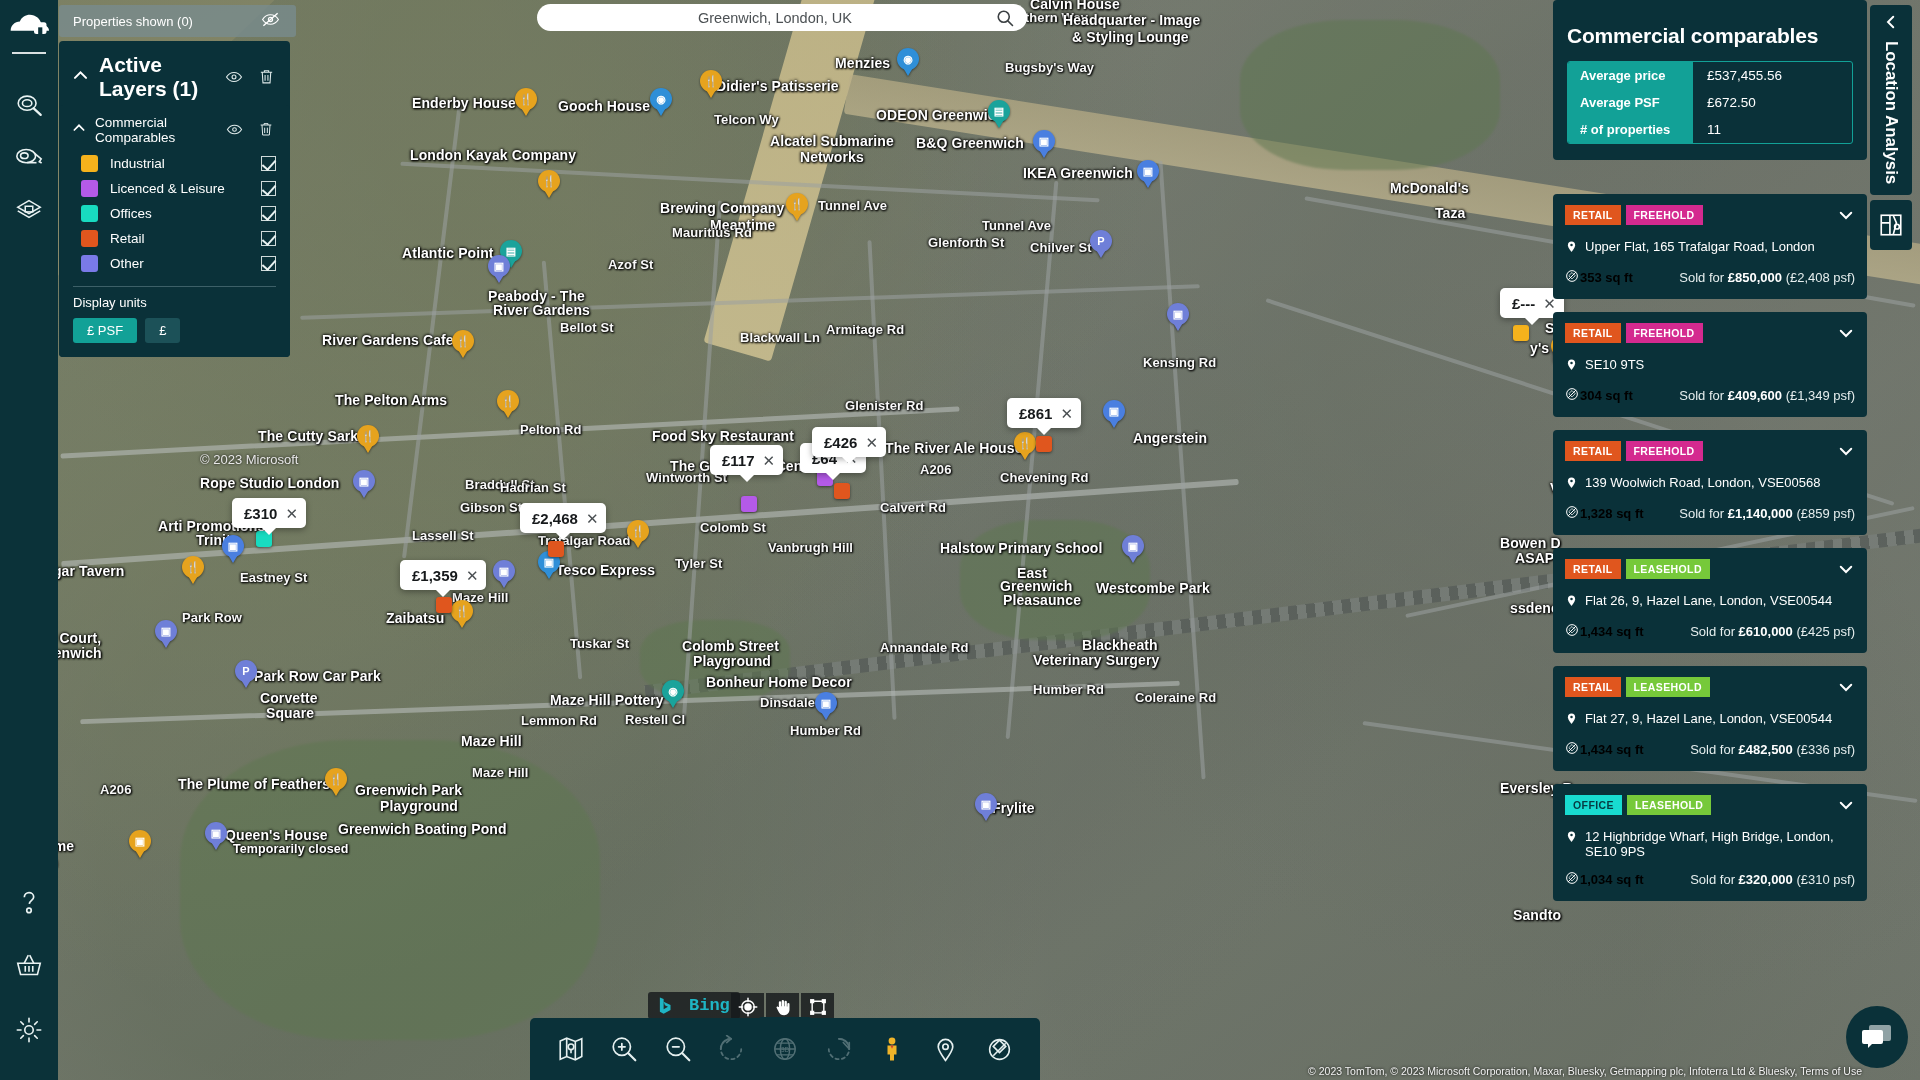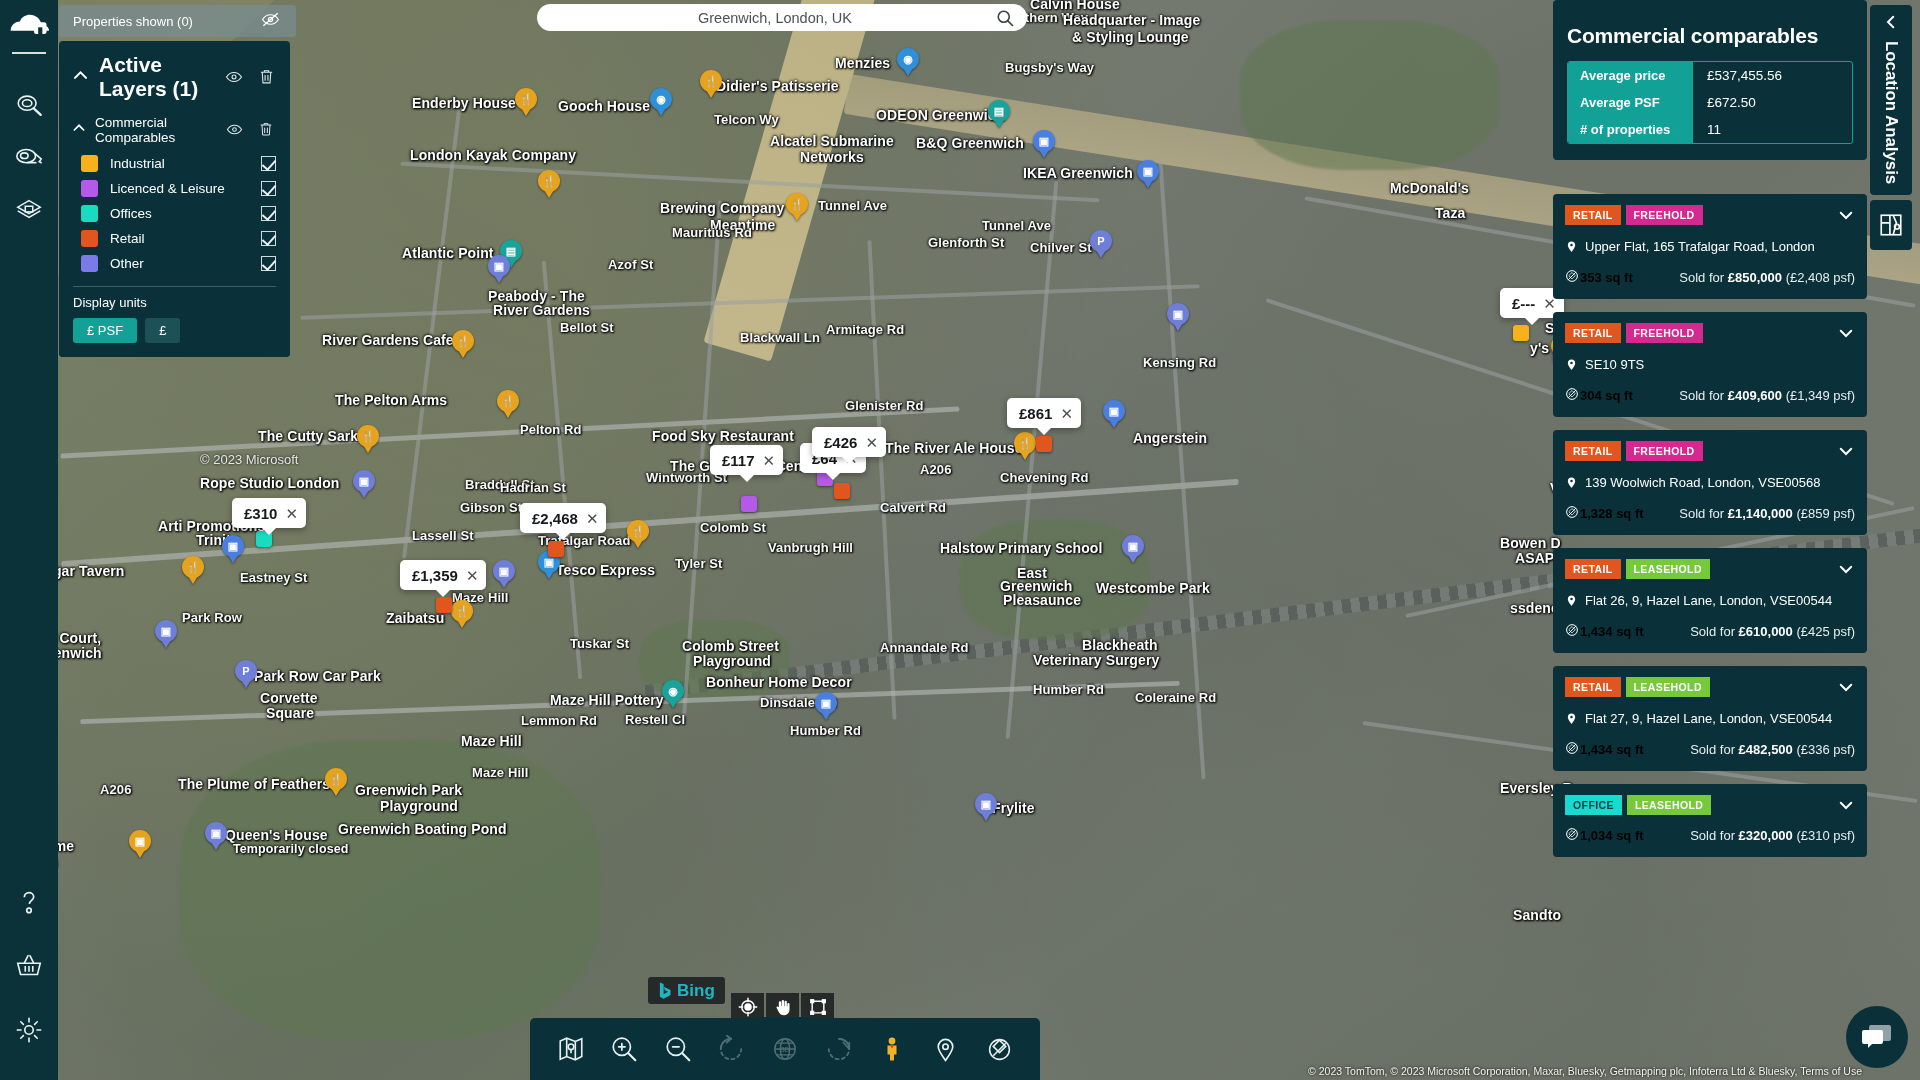--- a/index.html
+++ b/index.html
@@ -223,23 +223,23 @@
     margin-top: 6px; letter-spacing: -.1px;
   }
   #la-tab2 {
     position:absolute; right: 8px; top: 200px; width: 42px; height: 50px;
     background:#0a3139; border-radius: 4px; z-index: 36;
     display:flex; align-items:center; justify-content:center; cursor:pointer;
   }
 
   
   #bing {
-    position:absolute; left: 648px; bottom: 76px; height: 27px; z-index: 28;
+    position:absolute; left: 648px; bottom: 61px; height: 27px; z-index: 28;
     background: rgba(22,26,28,.82); border-radius: 3px;
-    display:flex; align-items:center; gap: 4px; padding: 0 10px;
+    display:flex; align-items:center; gap: 16px; padding: 0 10px; font-family: Liberation Mono, monospace;
   }
   #bing .bword { color:#1fb5c4; font-size: 17px; font-weight: 600; }
   #mini-tools {
     position:absolute; left: 731px; bottom: 60px; height: 27px; z-index: 28;
     display:flex; gap: 2px;
   }
   #mini-tools .mt {
     width: 33px; height: 27px; background: rgba(22,26,28,.82);
     display:flex; align-items:center; justify-content:center; cursor:pointer; color:#fff;
   }
@@ -937,20 +937,27 @@
         </div>
         <div class="comp-card">
           <div class="tagrow">
             <span class="tag office">OFFICE</span>
             <span class="tag leasehold">LEASEHOLD</span>
             <span class="sp"></span>
             <span class="chev"><svg viewBox="0 0 24 24" width="18" height="18" fill="none" stroke="#fff" stroke-width="2.6" stroke-linecap="round">
                 <path d="M5 9 L12 16 L19 9"></path>
               </svg></span>
           </div>
+          <div class="addr">
+            <span><svg viewBox="0 0 24 24" width="13" height="14" fill="#fff" style="flex:none;margin-top:1px">
+                <path d="M12 2a6.6 6.6 0 0 0-6.6 6.6c0 4.8 6.6 12.4 6.6 12.4s6.6-7.6 6.6-12.4A6.6 6.6 0 0 0 12 2z"></path>
+                <circle cx="12" cy="8.4" r="2.3" fill="#0a3139"></circle>
+              </svg></span>
+            <span>12 Highbridge Wharf, High Bridge, London, SE10 9PS</span>
+          </div>
           <div class="metrics">
             <span class="area">
               <span><svg viewBox="0 0 24 24" width="14" height="14" fill="none" stroke="#fff" stroke-width="1.7" style="flex:none">
                   <circle cx="12" cy="12" r="9.2"></circle>
                   <path d="M5 19 L19 5"></path>
                   <path d="M6.5 11.5 L12 6 L17.5 11.5 L12 17 Z" stroke-width="1.3"></path>
                 </svg></span>
               <span class="areatxt">1,034 sq ft</span>
             </span>
             <span class="sold"><span class="sp1">Sold for</span> <b class="pr">£320,000</b> <span class="ps">(£310 psf)</span></span>

